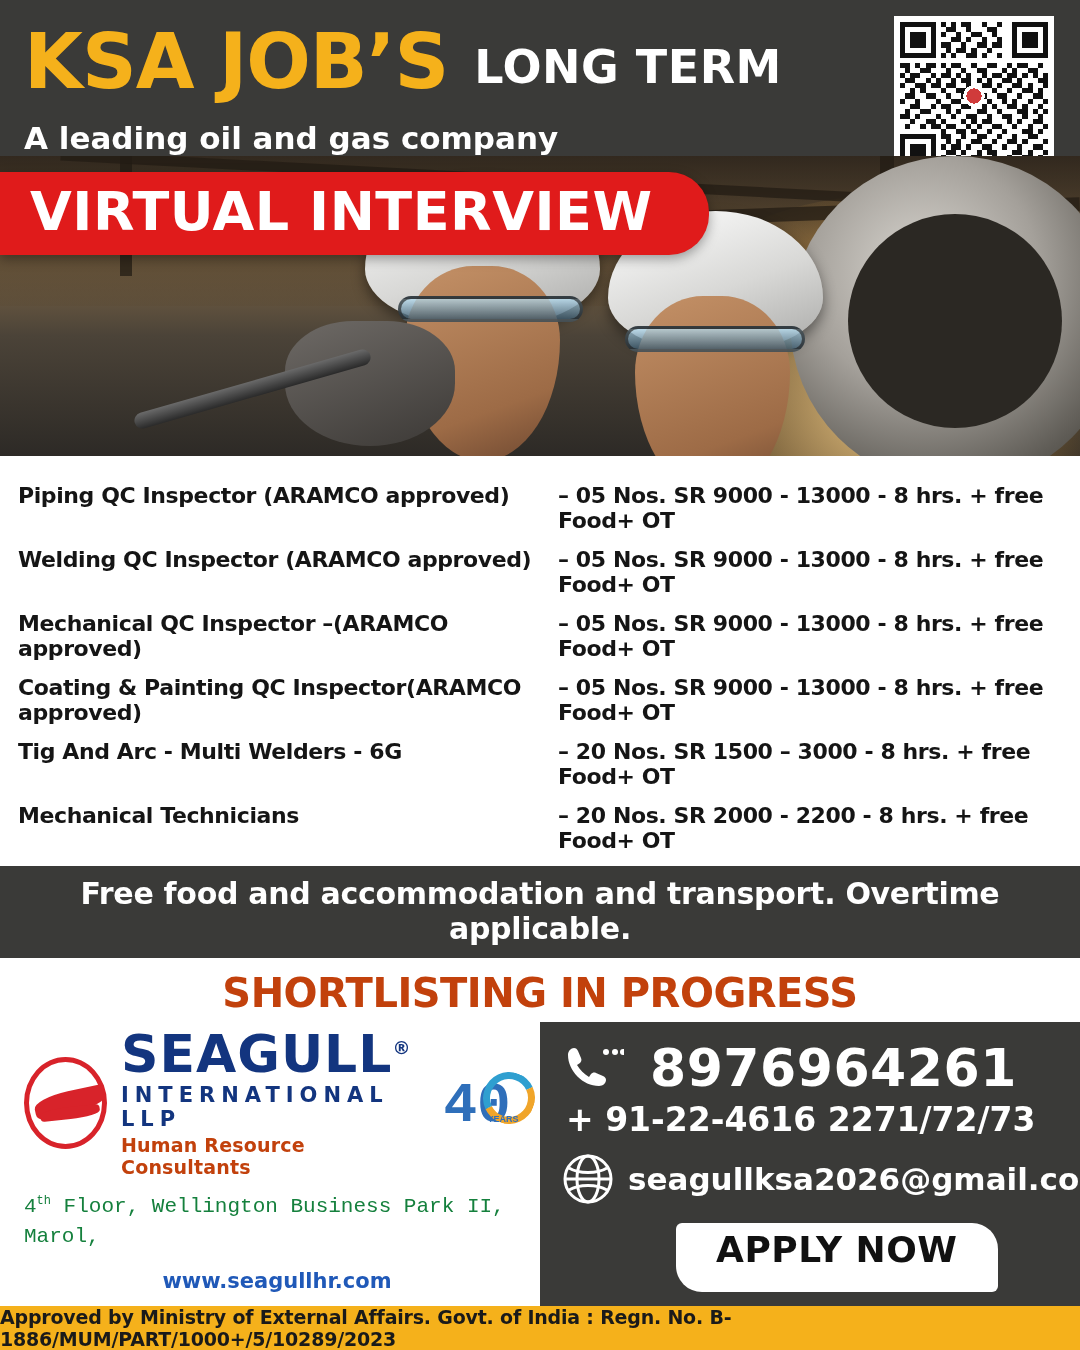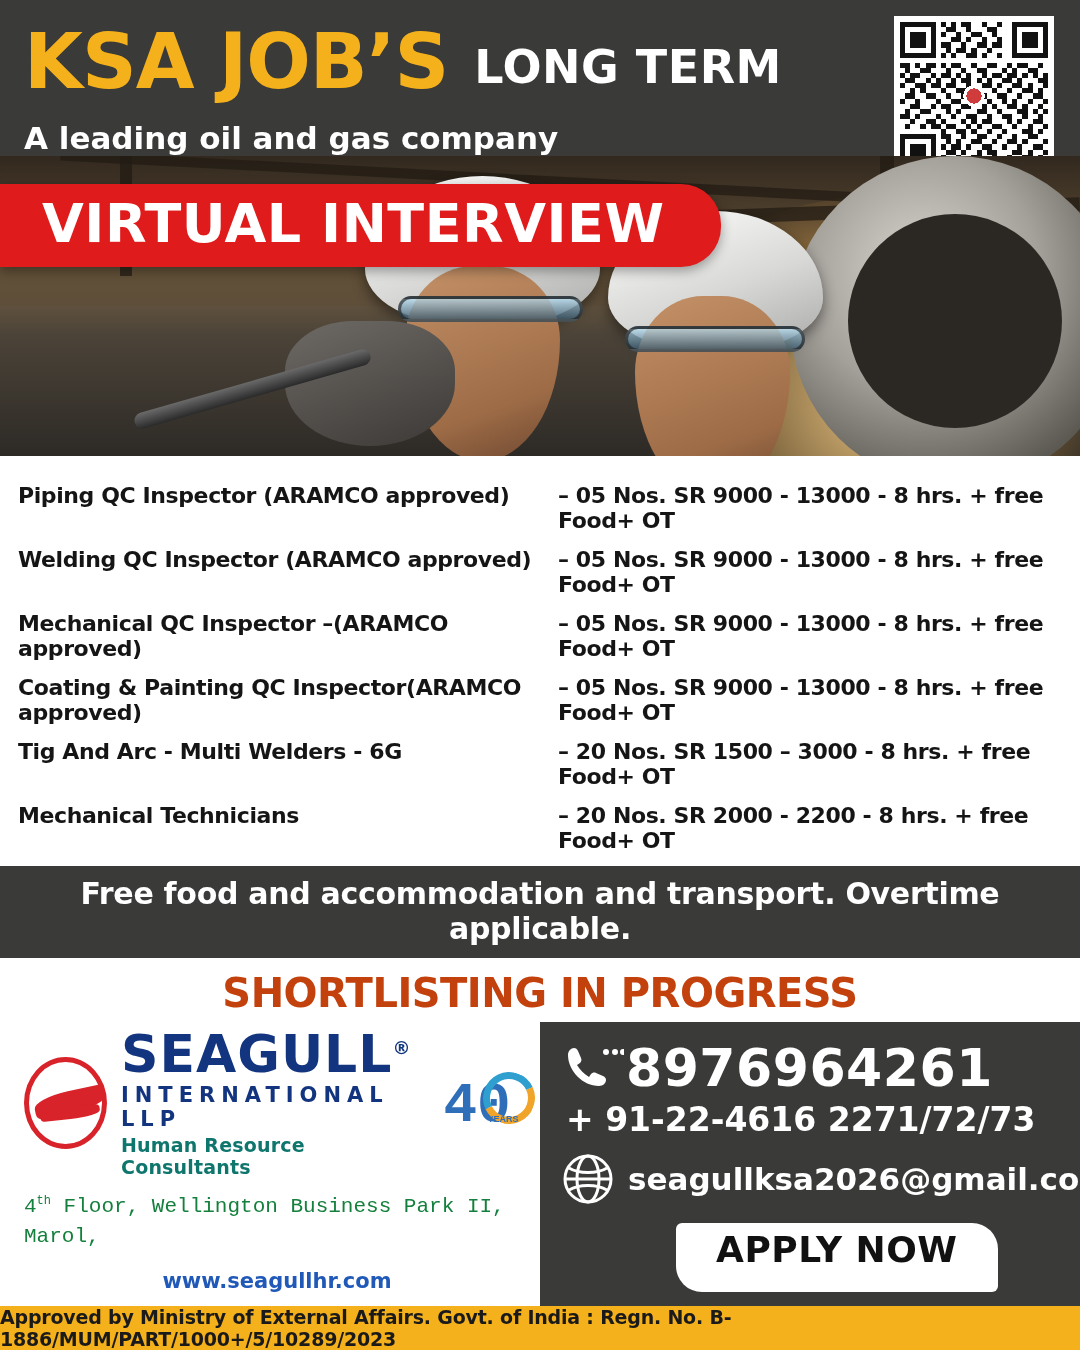--- a/index.html
+++ b/index.html
@@ -96,26 +96,26 @@
     background:linear-gradient(160deg,#6e6a66 0%,#3c3936 100%);
   }
   .tool {
     position:absolute; height:16px; border-radius:8px;
     background:linear-gradient(180deg,#6a6a6a,#2a2a2a);
     transform:rotate(-16deg);
   }
 
   
   .vi-banner {
-    position:absolute; left:0; top:28px; z-index:5;
+    position:absolute; left:0; top:16px; z-index:5;
     background:#e01b1b;
     color:#ffffff;
     font-family:"DejaVu Sans", sans-serif;
     font-size:54px; font-weight:bold; letter-spacing:0.5px;
-    padding:8px 56px 12px 42px;
+    padding:8px 56px 12px 30px;
     border-radius:0 40px 40px 0;
     box-shadow:0 4px 12px rgba(0,0,0,0.35);
   }
 
   
   .jobs {
     background:#ffffff;
     padding:20px 24px 6px 18px;
     flex:0 0 auto;
   }
@@ -179,21 +179,21 @@
     letter-spacing:1px; line-height:1;
   }
   .seagull sup { font-size:18px; vertical-align:super; }
   .intl {
     font-family:"DejaVu Sans", sans-serif;
     font-size:21px; font-weight:bold; color:#13357f;
     letter-spacing:6px; margin-top:3px;
   }
   .hrc {
     font-family:"DejaVu Sans", sans-serif;
-    font-size:19px; font-weight:bold; color:#0f766e;
+    font-size:19px; font-weight:bold; color:#c2410c;
     margin-top:3px; letter-spacing:0.2px;
   }
   .forty { position:relative; width:96px; height:70px; }
   .forty .four {
     position:absolute; left:0; top:10px;
     font-family:Liberation Mono, monospace;
     font-size:56px; font-weight:bold; color:#2f6fba; line-height:1;
   }
   .forty .zero {
     position:absolute; left:40px; top:4px;
@@ -216,21 +216,21 @@
     margin-top:16px;
     font-family:"DejaVu Sans", sans-serif;
     font-size:21px; font-weight:bold; color:#2059b8;
   }
 
   .right-col {
     flex:1; background:#3a3a38; color:#ffffff;
     padding:16px 22px 14px 22px;
     display:flex; flex-direction:column; align-items:flex-start;
   }
-  .phone-row { display:flex; align-items:center; gap:2px; }
+  .phone-row { display:flex; align-items:center; gap:26px; }
   .phone-num {
     font-family:"DejaVu Sans", sans-serif;
     font-size:52px; font-weight:bold; letter-spacing:0.5px;
   }
   .phone-alt {
     font-family:"DejaVu Sans", sans-serif;
     font-size:33px; font-weight:bold; margin-top:2px; margin-left:4px;
   }
   .mail-row { display:flex; align-items:center; gap:14px; margin-top:14px; }
   .mail {

